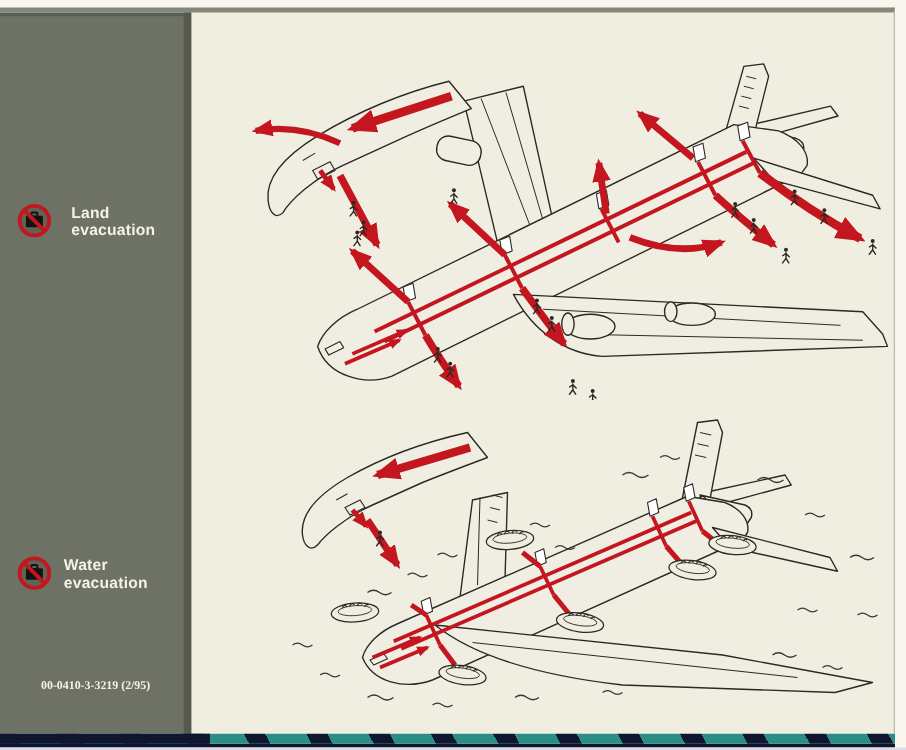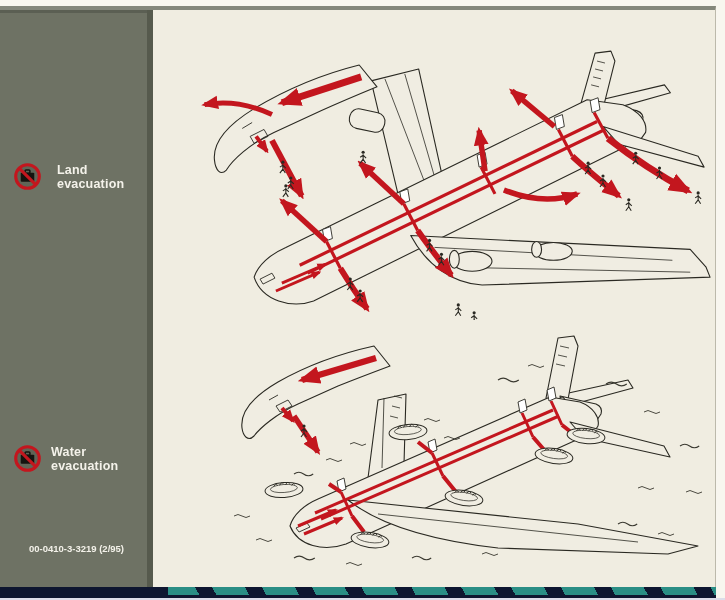--- a/index.html
+++ b/index.html
@@ -9,21 +9,21 @@
   .card{position:absolute;left:0;top:6px;right:9px;bottom:13px;background:#f0ede1;
         border-top:4px solid #84877b;border-right:1px solid #bcb9ab;}
   .sidebar{position:absolute;left:0;top:0;bottom:0;width:147px;background:#6e7264;
            border-right:6px solid #565a4d;box-shadow:inset 0 3px 0 #5b5f53;}
   .side-item{position:absolute;left:13px;display:flex;align-items:center;gap:9px;
              color:#f4f2ea;font-size:12.5px;font-weight:bold;letter-spacing:.2px;}
   .side-item.land{top:152px;gap:15px;}
   .side-item.water{top:434px;}
   .nob{flex:0 0 auto;display:block;}
   .part-numbers{position:absolute;left:0;bottom:30px;width:153px;text-align:center;
-                color:#f4f2ea;font-size:9.5px;font-weight:bold;line-height:1.55;}
+                color:#f4f2ea;font-size:9.5px;font-weight:bold;line-height:1.55;font-family:Liberation Serif, serif;}
   .content{position:absolute;left:153px;right:0;top:0;bottom:0;}
   .diag{position:absolute;}
   .diag.top{left:2px;top:30px;}
   .diag.bot{left:45px;top:318px;}
   .band{position:absolute;left:0;right:9px;bottom:2px;height:11px;}
   .stripes{position:relative;height:8px;
            background:repeating-linear-gradient(62deg,#0e1630 0 15px,#2a8e85 15px 44px);}
   .band-left{position:absolute;left:0;top:0;width:168px;height:8px;background:#0e1630;}
   .navyline{height:3px;background:#0e1630;}
 </style>

